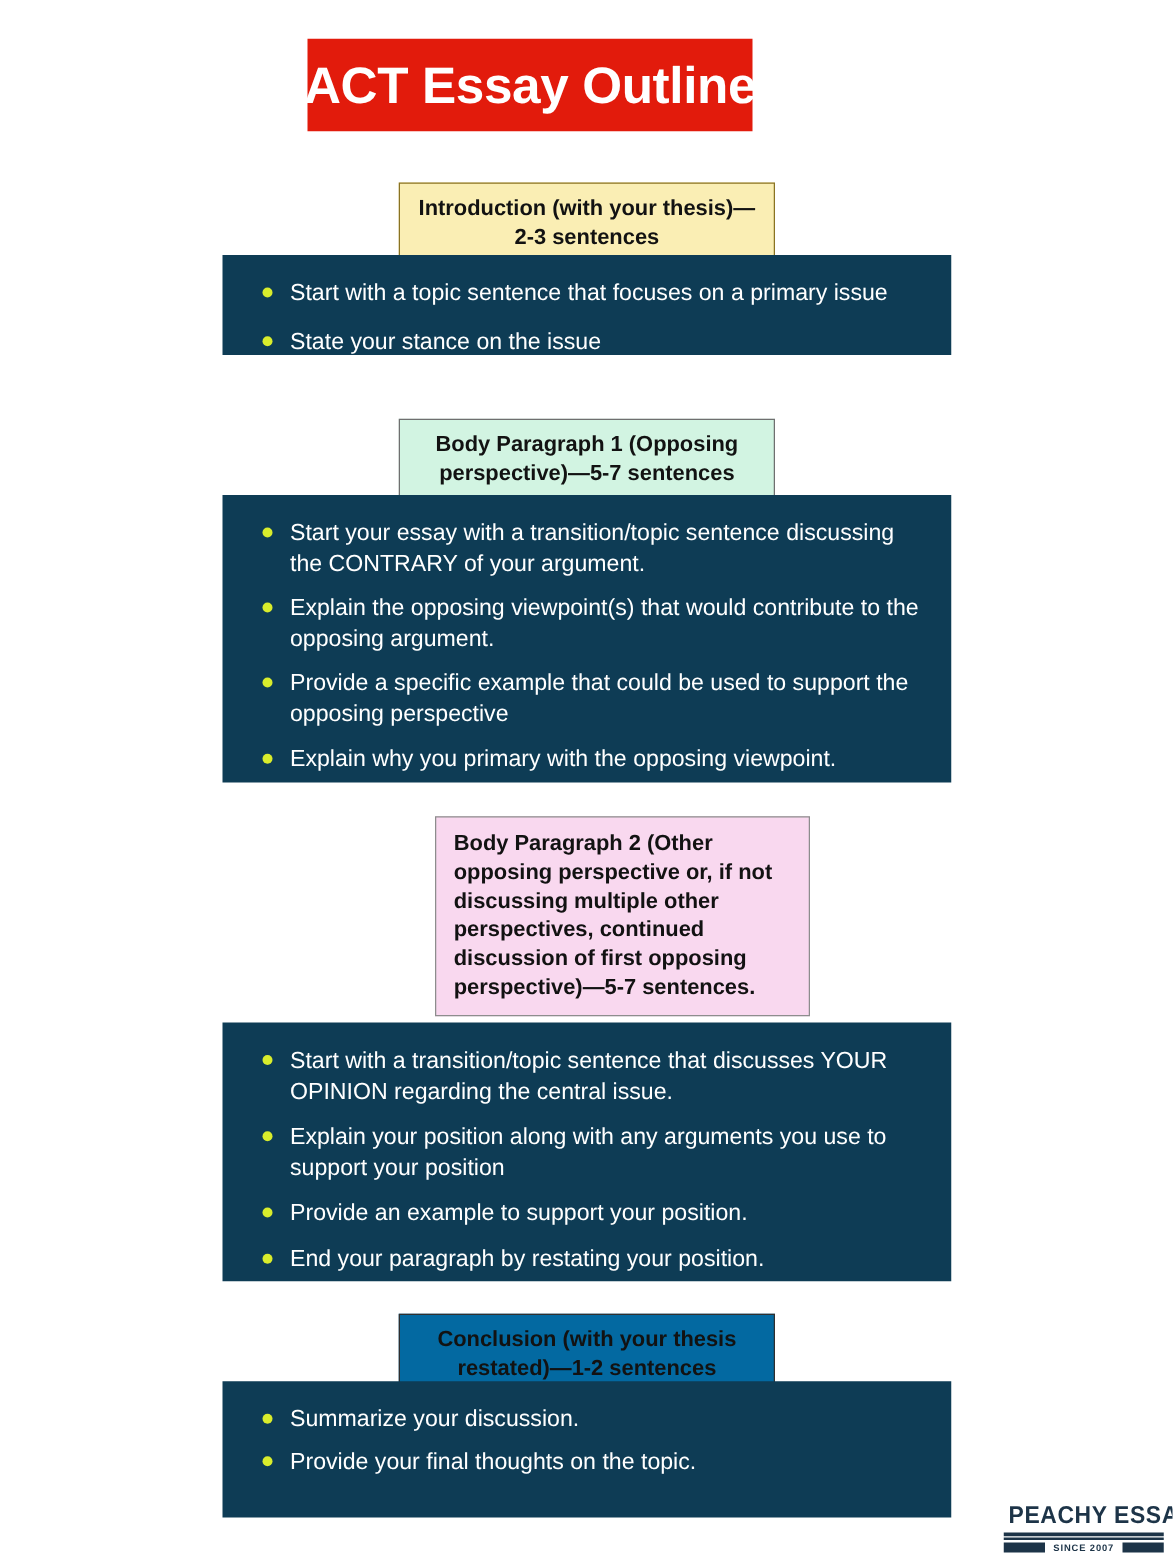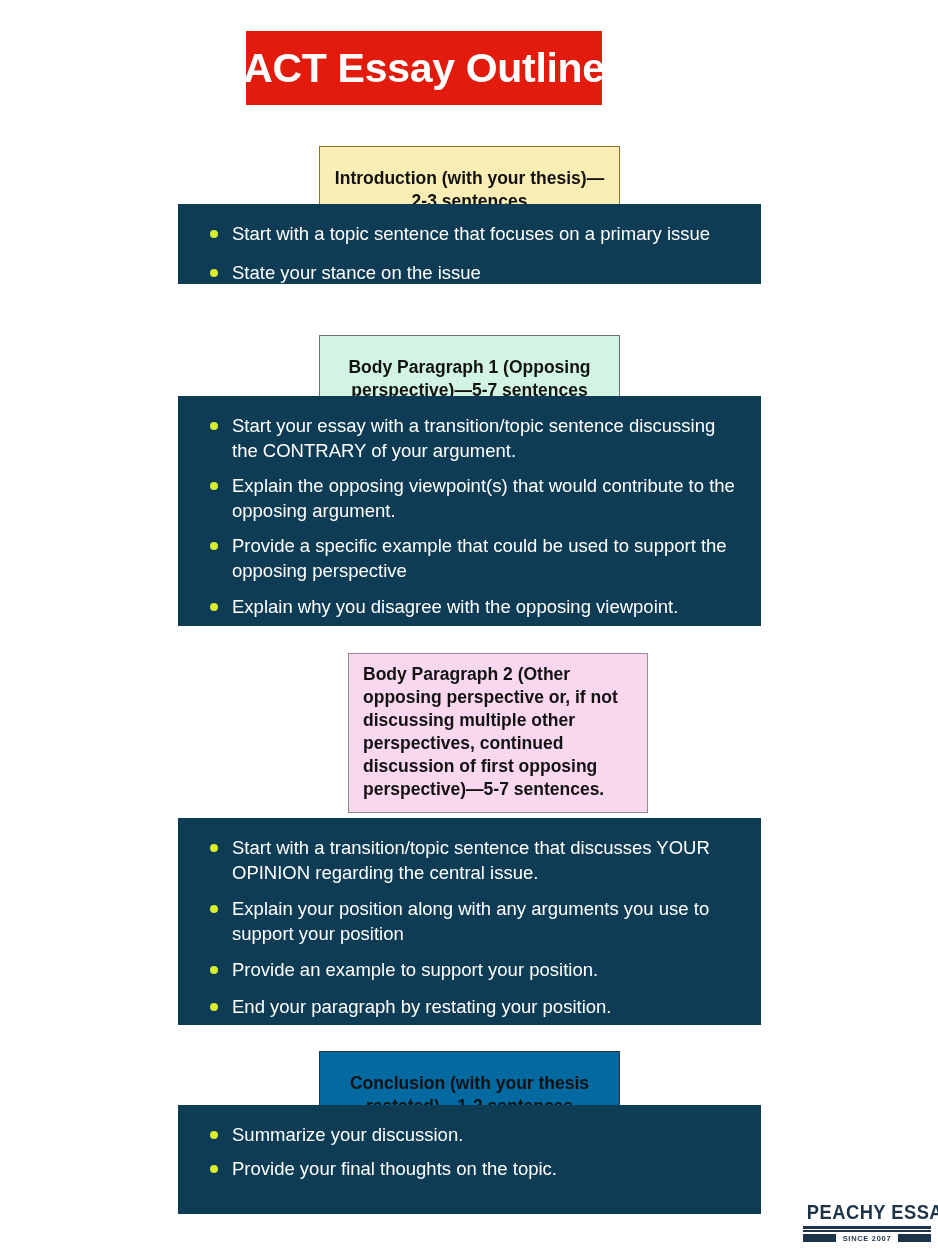--- a/index.html
+++ b/index.html
@@ -42,21 +42,21 @@
     letter-spacing: -0.3px;
     line-height: 1;
     white-space: nowrap;
   }
 
   
   .chip {
     position: absolute;
     box-sizing: border-box;
     border: 1px solid #6f6f6f;
-    padding: 20px 12px 9px 12px;
+    padding: 8px 12px 9px 12px;
     font-size: 17.5px;
     font-weight: bold;
     color: #121212;
     line-height: 1.32;
   }
   .chip.centered { text-align: center; }
   .chip.leftal { text-align: left; }
 
   .chip-intro {
     left: 319px;
@@ -215,21 +215,21 @@
       <li class="bullet-item">
         <span class="bullet-dot"></span>
         <span>Explain the opposing viewpoint(s) that would contribute to the opposing argument.</span>
       </li>
       <li class="bullet-item">
         <span class="bullet-dot"></span>
         <span>Provide a specific example that could be used to support the opposing perspective</span>
       </li>
       <li class="bullet-item">
         <span class="bullet-dot"></span>
-        <span>Explain why you disagree with the opposing viewpoint.</span>
+        <span>Explain why you primary with the opposing viewpoint.</span>
       </li>
     </ul>
   </div>
 
   <div class="chip chip-body2 leftal">Body Paragraph 2 (Other opposing perspective or, if not discussing multiple other perspectives, continued discussion of first opposing perspective)—5-7 sentences.</div>
   <div class="panel panel-body2">
     <ul class="bullet-list">
       <li class="bullet-item">
         <span class="bullet-dot"></span>
         <span>Start with a transition/topic sentence that discusses YOUR OPINION regarding the central issue.</span>

